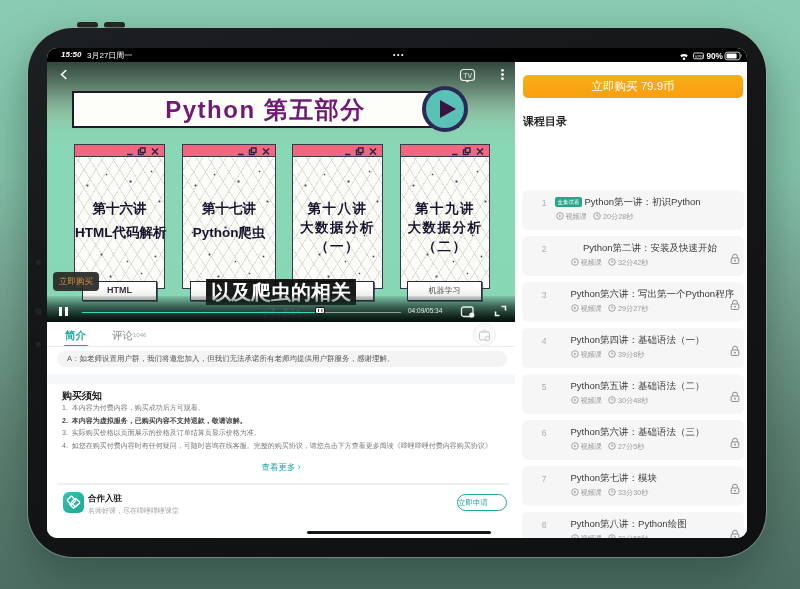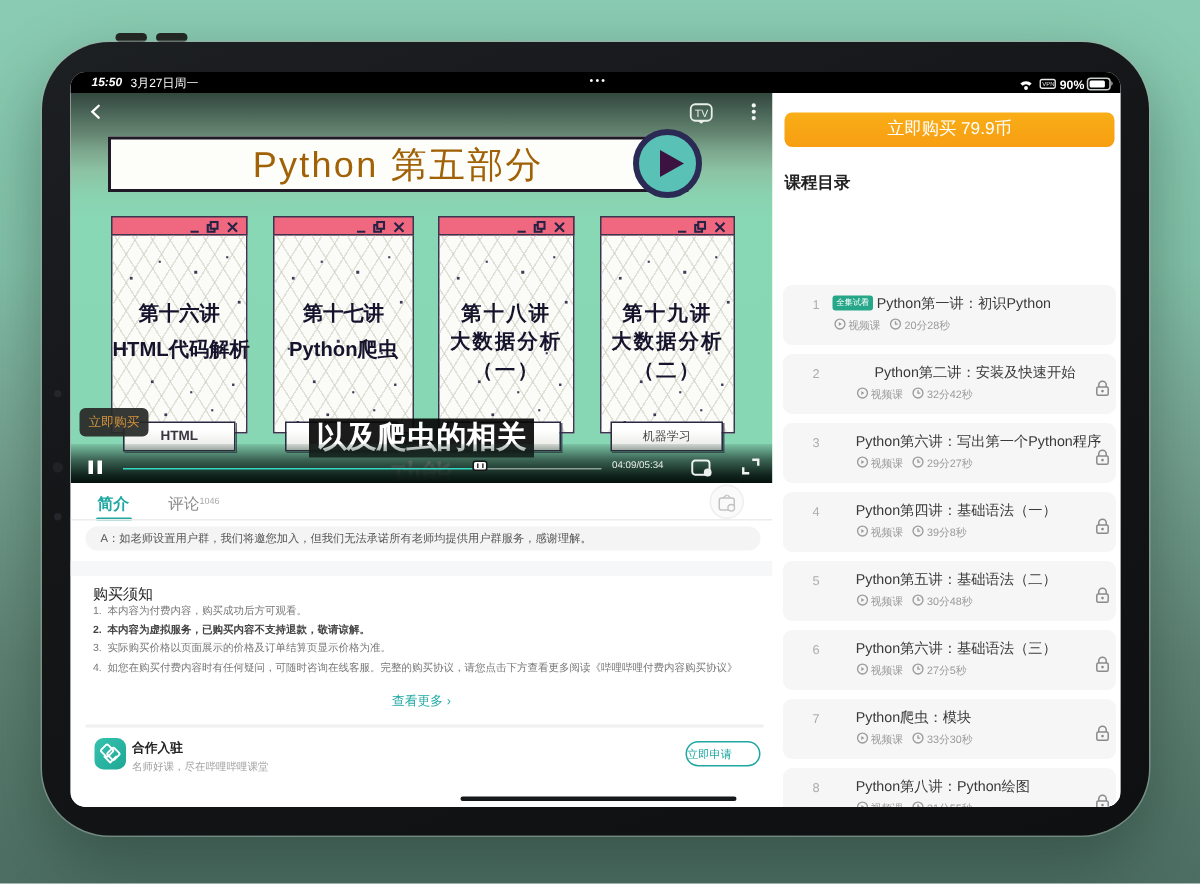--- a/index.html
+++ b/index.html
@@ -33,21 +33,21 @@
 
 .video {
   position:absolute; left:0; top:0; width:468px; height:260px; overflow:hidden;
   background:linear-gradient(180deg,#32473e 0%, #4a6557 5%, #63836f 10%, #7da78e 15%, #8cc3a4 20%, #8ad2b0 26%, #88d7b5 32%, #87d7b5 100%);
 }
 .back { position:absolute; left:12px; top:7px; }
 .titlebox {
   position:absolute; left:25px; top:29px; width:387px; height:37px;
   background:#fdfdfa; border:2px solid #201a26;
   display:flex; align-items:center; justify-content:center;
-  font-size:24px; font-weight:normal; color:#a16207; letter-spacing:1.5px;
+  font-size:24px; font-weight:bold; color:#701a75; letter-spacing:1.5px;
 }
 .playbtn { position:absolute; left:375px; top:24px; width:46px; height:46px; border-radius:50%;
   background:#59c1b5; border:4px solid #2b2a55; }
 .playbtn:after { content:""; position:absolute; left:14px; top:10px;
   border-left:16px solid #3c1340; border-top:9px solid transparent; border-bottom:9px solid transparent; }
 
 .card { position:absolute; top:82px; height:145px; background:#fbfbf7; border:1px solid #3a3650; }
 .card .hd { position:absolute; left:-1px; top:-1px; right:-1px; height:13px; background:#ef687f; border:1px solid #3a3650; }
 .card .hd svg { position:absolute; right:3px; top:2px; }
 .card .spk { position:absolute; left:0; top:0; width:1px; height:1px; background:transparent;
@@ -82,21 +82,21 @@
 .tabs1 { position:absolute; left:18px; top:267px; color:#1fa7a2; font-weight:bold; font-size:10.5px; }
 .tabu { position:absolute; left:17px; top:282.5px; width:24px; height:2.5px; background:#1fa7a2; border-radius:2px; }
 .tabs2 { position:absolute; left:65px; top:267px; color:#8a8a8a; font-size:10.5px; }
 .tabn { position:absolute; left:86px; top:270px; color:#a8a8a8; font-size:6px; }
 .tabdiv { position:absolute; left:0; top:284px; width:468px; height:1px; background:#ececec; }
 .fcircle { position:absolute; left:426px; top:261px; width:23px; height:23px; border-radius:50%;
   background:#fafafa; border:1px solid #eee; color:#c0c0c0; font-size:9px; text-align:center; line-height:23px;}
 .banner { position:absolute; left:10px; top:289px; width:450px; height:16px; background:#f4f4f5; border-radius:8px;
   color:#555; font-size:7.5px; line-height:16px; padding-left:10px; }
 .secdiv { position:absolute; left:0; top:312px; width:468px; height:10px; background:#f6f7f8; }
-.notice-h { position:absolute; left:15px; top:327px; font-size:10px; font-weight:normal; color:#222; }
+.notice-h { position:absolute; left:15px; top:327px; font-size:10px; font-weight:bold; color:#222; }
 .notice { position:absolute; left:15px; top:340px; font-size:7px; color:#777; line-height:12.5px; white-space:nowrap; }
 .notice b { color:#444; }
 .more { position:absolute; left:0; top:400px; width:468px; text-align:center; color:#1fa7a2; font-size:8.5px; }
 .bdiv { position:absolute; left:10px; top:421px; width:452px; height:2px; background:#f0f0f0; }
 .coop-ic { position:absolute; left:16px; top:430px; width:21px; height:21px; border-radius:6px;
   background:linear-gradient(135deg,#35c2ae,#1da896); }
 .coop-t { position:absolute; left:41px; top:431px; font-size:8.5px; font-weight:bold; color:#222; }
 .coop-s { position:absolute; left:41px; top:444px; font-size:7px; color:#a2a2a2; }
 .coop-b { position:absolute; left:410px; top:432px; width:50px; height:17px; border:1px solid #1fa7a2; border-radius:9px;
   color:#1fa7a2; font-size:7.5px; line-height:15px; }
@@ -375,21 +375,21 @@
                 <path d="M4 2.2 v1.9 h1.5" fill="none" stroke="#9b9b9b" stroke-width="0.9"></path>
               </svg> 27分5秒</span>
         <svg class="ilock" width="12" height="12" viewBox="0 0 12 12">
               <path d="M3.5 5 v-1.3 a2.5 2.5 0 0 1 5 0 V5" fill="none" stroke="#8a8a8a" stroke-width="1"></path>
               <rect x="2.2" y="5" width="7.6" height="5.5" rx="1" fill="none" stroke="#8a8a8a" stroke-width="1"></rect>
               <circle cx="6" cy="7.7" r="0.9" fill="#8a8a8a"></circle>
             </svg>
       </div>
       <div class="item" style="top:403.5px;">
         <span class="inum">7</span>
-        <span class="ititle" style="left:48.5px;">Python爬虫：模块</span>
+        <span class="ititle" style="left:48.5px;">Python第七讲：模块</span>
         <span class="imeta" style="left:48.5px;"><svg width="8" height="8" viewBox="0 0 8 8" style="vertical-align:-1px;">
                 <circle cx="4" cy="4" r="3.3" fill="none" stroke="#9b9b9b" stroke-width="0.9"></circle>
                 <path d="M3.2 2.6 l2 1.4 -2 1.4z" fill="#9b9b9b"></path>
               </svg> 视频课&nbsp;&nbsp;&nbsp;<svg width="8" height="8" viewBox="0 0 8 8" style="vertical-align:-1px;">
                 <circle cx="4" cy="4" r="3.3" fill="none" stroke="#9b9b9b" stroke-width="0.9"></circle>
                 <path d="M4 2.2 v1.9 h1.5" fill="none" stroke="#9b9b9b" stroke-width="0.9"></path>
               </svg> 33分30秒</span>
         <svg class="ilock" width="12" height="12" viewBox="0 0 12 12">
               <path d="M3.5 5 v-1.3 a2.5 2.5 0 0 1 5 0 V5" fill="none" stroke="#8a8a8a" stroke-width="1"></path>
               <rect x="2.2" y="5" width="7.6" height="5.5" rx="1" fill="none" stroke="#8a8a8a" stroke-width="1"></rect>

